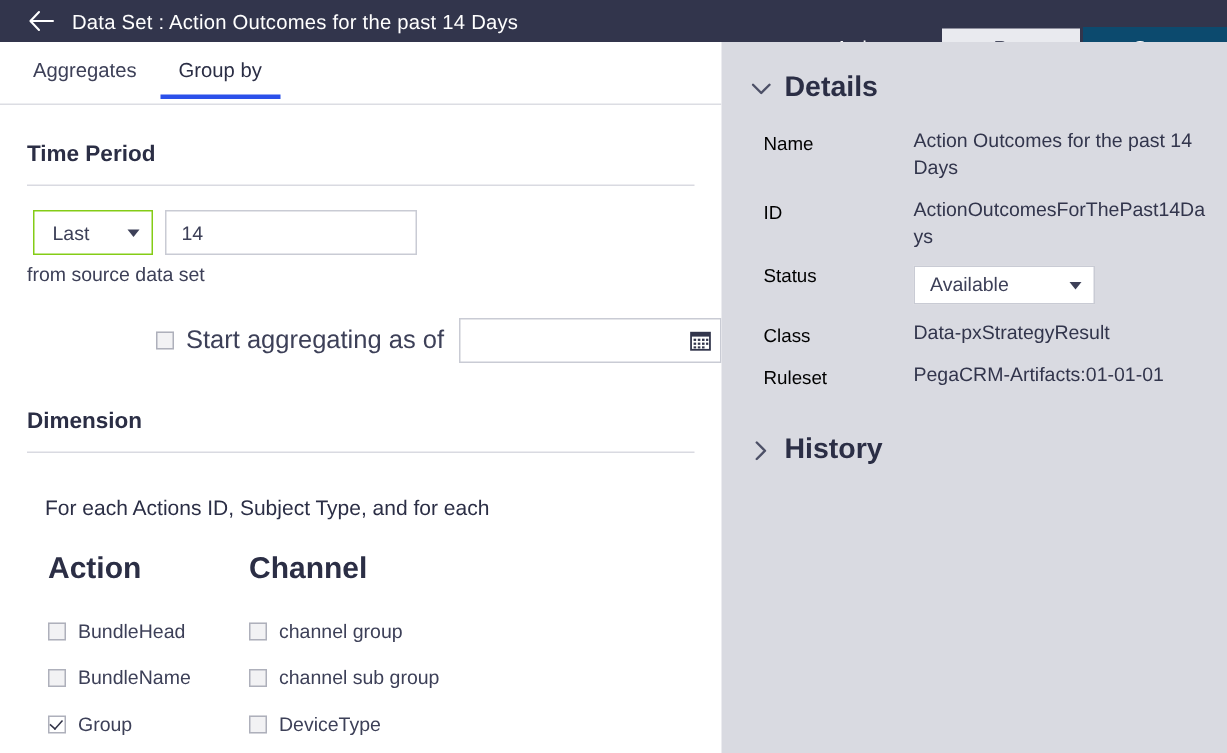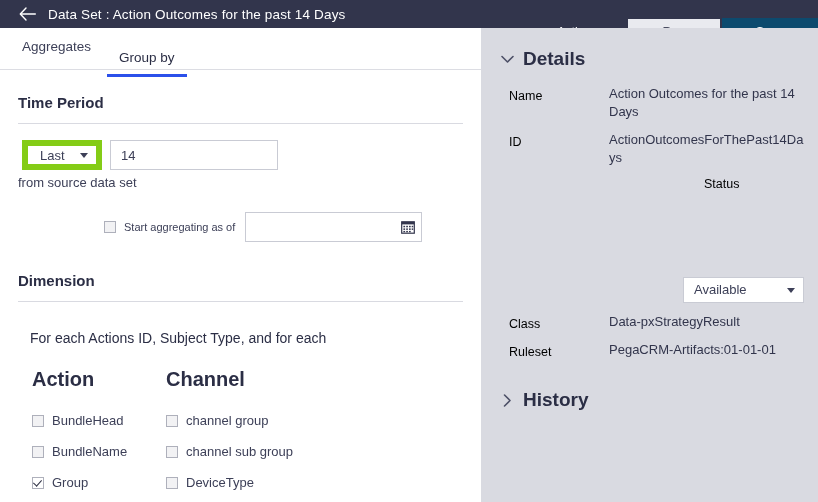--- a/index.html
+++ b/index.html
@@ -116,21 +116,21 @@
     padding-left: 8px;
   }
   .tab {
     position: relative;
     font-size: 13.5px;
     color: #3d4058;
     padding: 11px 14px 12px 14px;
     cursor: pointer;
     white-space: nowrap;
   }
-  .tab.active { color: #2b2e45; margin-top: 11px; }
+  .tab.active { color: #2b2e45; }
   .tab.active::after {
     content: "";
     position: absolute;
     left: 2px; right: 2px;
     bottom: 0;
     height: 3px;
     background: #2b50ea;
   }
 
   .section-title {
@@ -147,21 +147,21 @@
 
   .row-controls {
     display: flex;
     align-items: center;
     padding: 16px 0 0 22px;
   }
   .sel {
     position: relative;
     box-sizing: border-box;
     height: 30px;
-    border: 6px solid #84cc16;
+    border: 1px solid #84cc16;
     background: #ffffff;
     color: #3d4058;
     font-size: 13px;
     display: flex;
     align-items: center;
     padding: 0 24px 0 12px;
     cursor: pointer;
     white-space: nowrap;
   }
   .sel .caret {
@@ -214,21 +214,21 @@
   .cb.checked::after {
     content: "";
     position: absolute;
     left: 2px; top: 0px;
     width: 4px; height: 7px;
     border: solid #303246;
     border-width: 0 1.6px 1.6px 0;
     transform: rotate(42deg);
   }
   .agg-label {
-    font-size: 11px;
+    font-size: 17px;
     color: #3d4058;
     margin-left: 8px;
     white-space: nowrap;
   }
   .date-field {
     position: relative;
     box-sizing: border-box;
     margin-left: 10px;
     width: 177px;
     height: 30px;
@@ -486,21 +486,21 @@
       <div class="detail-row">
         <div class="detail-label">Name</div>
         <div class="detail-value">Action Outcomes for the past 14 Days</div>
       </div>
 
       <div class="detail-row">
         <div class="detail-label">ID</div>
         <div class="detail-value">ActionOutcomesForThePast14Days</div>
       </div>
 
-      <div class="detail-row" style="align-items:flex-end;flex-direction:column;">
+      <div class="detail-row" style="align-items:flex-start;">
         <div class="detail-label" style="padding-top:0;">Status</div>
         <div class="detail-value">
           <div class="status-sel">
             <span>Available</span>
             <span class="caret"></span>
           </div>
         </div>
       </div>
 
       <div class="detail-row">

